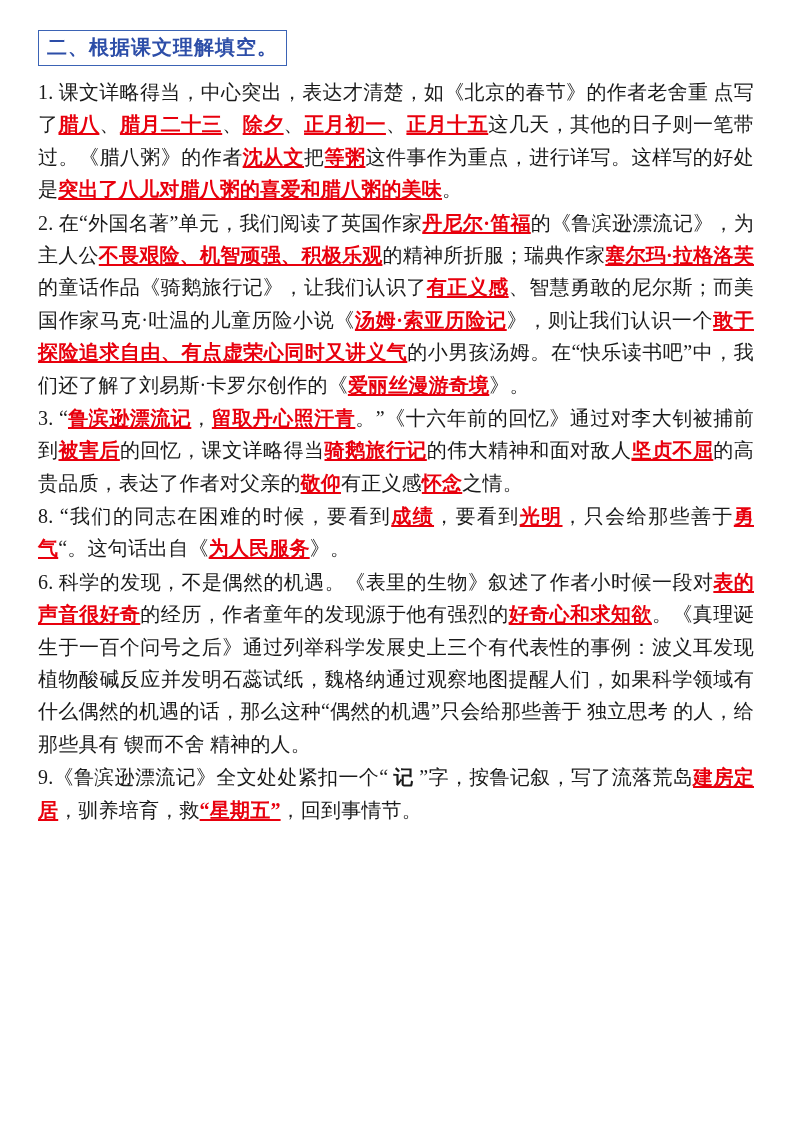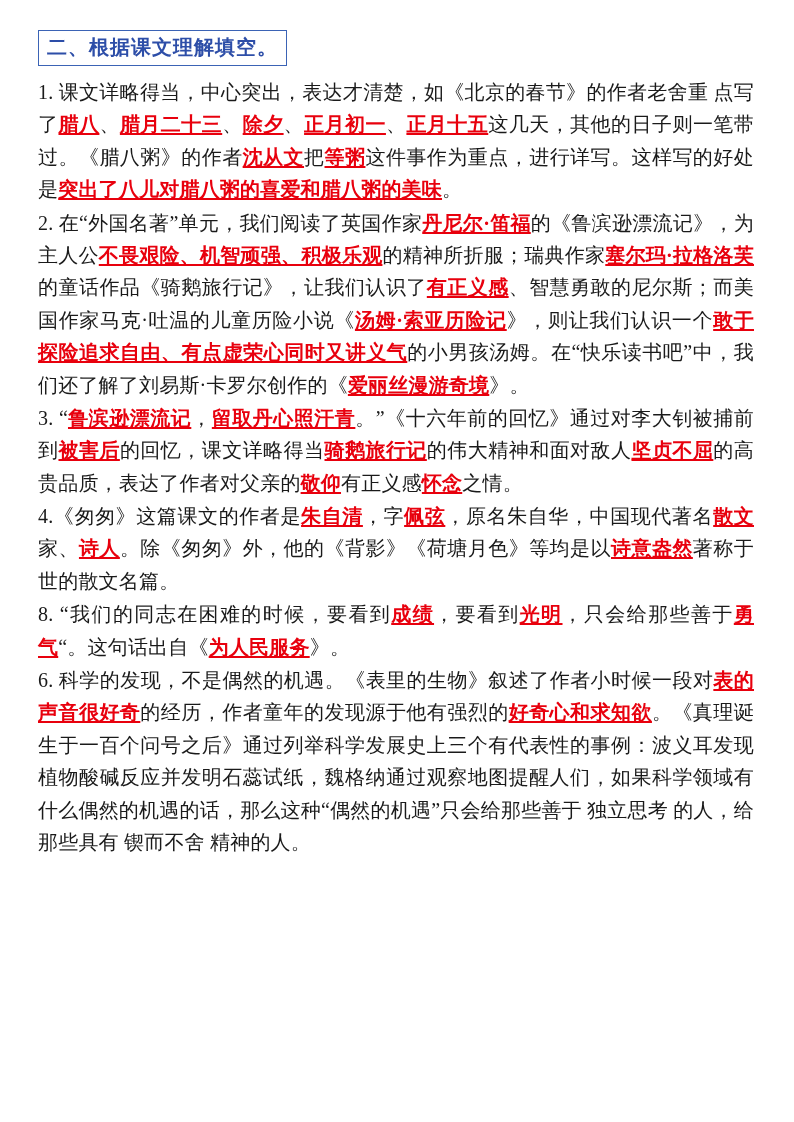--- a/index.html
+++ b/index.html
@@ -50,17 +50,17 @@
 </style>
 </head>
 <body>
 
 <div class="page">
   <div class="heading">二、根据课文理解填空。</div>
   <div class="body-text" id="content">
       <p class="para"><span>1. 课文详略得当，中心突出，表达才清楚，如《北京的春节》的作者老舍</span><span>重 点写了</span><span class="ru">腊八</span><span>、</span><span class="ru">腊月二十三</span><span>、</span><span class="ru">除夕</span><span>、</span><span class="ru">正月初一</span><span>、</span><span class="ru">正月十五</span><span>这几天，其他的日子则一笔带过。《腊八粥》的作者</span><span class="ru">沈从文</span><span>把</span><span class="ru">等粥</span><span>这件事作为重点，进行详写。这样写的好处是</span><span class="ru">突出了八儿对腊八粥的喜爱和腊八粥的美味</span><span>。</span></p>
       <p class="para"><span>2. 在“外国名著”单元，我们阅读了英国作家</span><span class="ru">丹尼尔·笛福</span><span>的《鲁滨逊漂流记》，为主人公</span><span class="ru">不畏艰险、机智顽强、积极乐观</span><span>的精神所折服；瑞典作家</span><span class="ru">塞尔玛·拉格洛芙</span><span>的童话作品《骑鹅旅行记》，让我们认识了</span><span class="ru">有正义感</span><span>、智慧勇敢的尼尔斯；而美国作家马克·吐温的儿童历险小说《</span><span class="ru">汤姆·索亚历险记</span><span>》，则让我们认识一个</span><span class="ru">敢于探险追求自由、有点虚荣心同时又讲义气</span><span>的小男孩汤姆。在“快乐读书吧”中，我们还了解了刘易斯·卡罗尔创作的《</span><span class="ru">爱丽丝漫游奇境</span><span>》。</span></p>
       <p class="para"><span>3. “</span><span class="ru">鲁滨逊漂流记</span><span>，</span><span class="ru">留取丹心照汗青</span><span>。”《十六年前的回忆》通过对李大钊被捕前到</span><span class="ru">被害后</span><span>的回忆，课文详略得当</span><span class="ru">骑鹅旅行记</span><span>的伟大精神和面对敌人</span><span class="ru">坚贞不屈</span><span>的高贵品质，表达了作者对父亲的</span><span class="ru">敬仰</span><span>有正义感</span><span class="ru">怀念</span><span>之情。</span></p>
-      <p class="para"><span>4.《匆匆》这篇课文的作者是</span><span class="ru">朱自清</span><span>，字</span><span class="ru">佩弦</span><span>，原名朱自华，中国现代著名</span><span class="ru">散文</span><span>家、</span><span class="ru">诗人</span><span>。除《匆匆》外，他的《背影》《荷塘月色》等均是以</span><span class="ru">诗意盎然</span><span>著称于世的散文名篇。</span></p>
       <p class="para"><span>8. “我们的同志在困难的时候，要看到</span><span class="ru">成绩</span><span>，要看到</span><span class="ru">光明</span><span>，只会给那些善于</span><span class="ru">勇气</span><span>“。这句话出自《</span><span class="ru">为人民服务</span><span>》。</span></p>
       <p class="para"><span>6. 科学的发现，不是偶然的机遇。《表里的生物》叙述了作者小时候一段对</span><span class="ru">表的声音很好奇</span><span>的经历，作者童年的发现源于他有强烈的</span><span class="ru">好奇心和求知欲</span><span>。</span><span>《真理诞生于一百个问号之后》通过列举科学发展史上三个有代表性的事例：波义耳发现植物酸碱反应并发明石蕊试纸，魏格纳通过观察地图提醒人们，如果科学领域有什么偶然的机遇的话，那么这种“偶然的机遇”只会给那些善于 独立思考 的人，给那些具有 锲而不舍 精神的人。</span></p>
+      <p class="para"><span>9.《鲁滨逊漂流记》全文处处紧扣一个“ </span><span style="font-weight: bold;">记</span><span> ”字，按鲁记叙，写了流落荒岛</span><span class="ru">建房定居</span><span>，驯养培育，救</span><span class="ru">“星期五”</span><span>，回到事情节。</span></p>
     </div>
 </div>
 
 </body></html>

